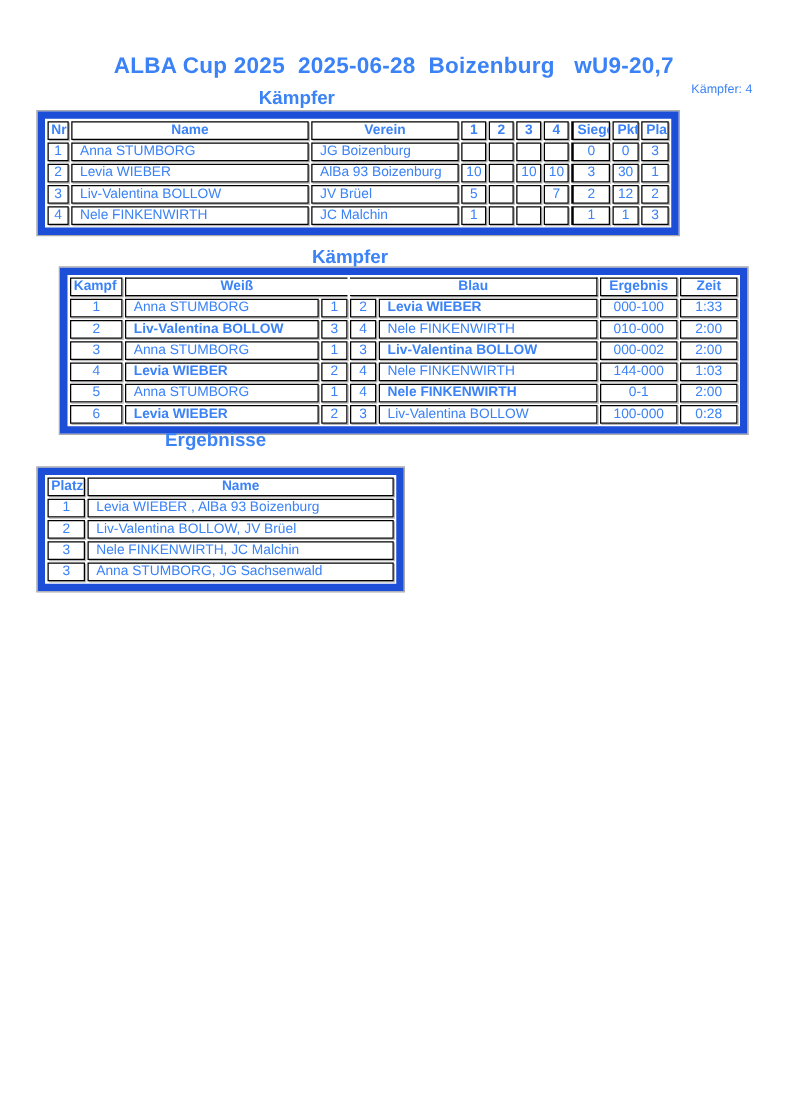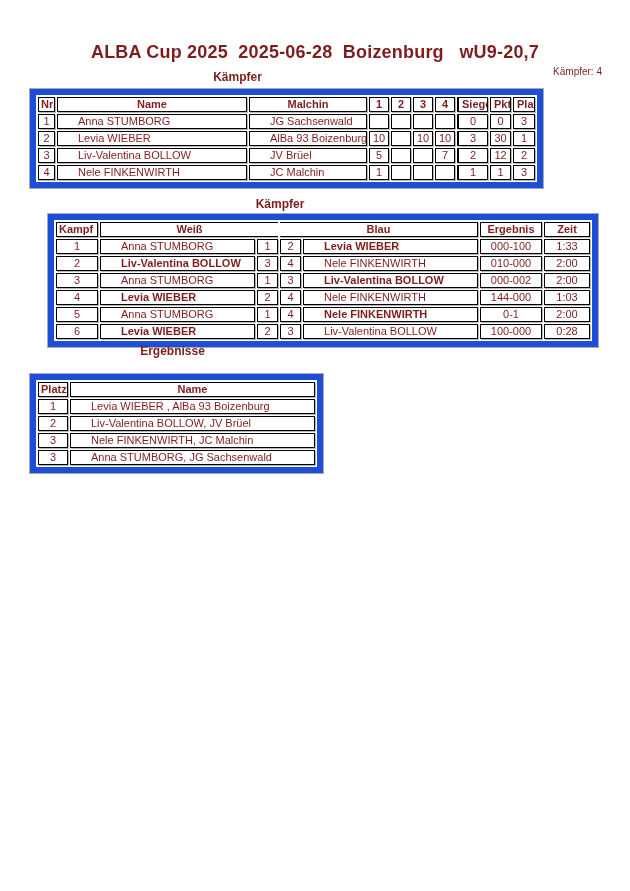--- a/index.html
+++ b/index.html
@@ -1,49 +1,49 @@
 <!DOCTYPE html>
 <html><head>
 <meta charset="utf-8">
 <style>
   html,body{margin:0;padding:0;background:#fff;}
   .page{
     position:relative;width:630px;height:891px;background:#fff;overflow:hidden;
-    font-family:"Liberation Sans","DejaVu Sans",sans-serif;color:#7f1d1d;
+    font-family:"Liberation Sans","DejaVu Sans",sans-serif;color:#3b82f6;
   }
   .title{
     position:absolute;top:42px;left:0;width:630px;text-align:center;
     font-size:18px;font-weight:bold;white-space:pre;letter-spacing:.2px;
   }
   .count{
     position:absolute;top:66px;right:28px;font-size:10px;
   }
   .seclabel{
-    position:absolute;font-size:12px;font-weight:bold;text-align:center;
+    position:absolute;font-size:15px;font-weight:bold;text-align:center;
   }
   .lbl-kaempfer{top:70px;left:30px;width:415px;}
   .lbl-kaempfe{top:197px;left:30px;width:500px;}
   .lbl-ergebnisse{top:344px;left:30px;width:285px;}
 
   table{
     position:absolute;border-collapse:separate;border-spacing:2px;
     border:6px solid #1d4ed8;outline:1px solid #aaa;background:#fff;
     table-layout:fixed;
   }
   .t-kaempfer{top:89px;left:30px;width:505px;}
   .t-kaempfe{top:214px;left:48px;width:542px;}
   .t-ergebnisse{top:374px;left:30px;width:285px;}
   td,th{
     border:1px solid #000;box-shadow:1px 1px 0 #b8b8b8;
     height:13px;line-height:13px;font-size:11px;font-weight:normal;
     padding:0 3px;overflow:hidden;white-space:nowrap;text-align:center;
     vertical-align:middle;
   }
   th{font-weight:bold;}
-  .al{text-align:left;padding-left:20px;}
+  .al{text-align:left;padding-left:6px;}
   .hl{text-align:left;padding-left:2px;}
   .grp{border-left:2px solid #000;}
   .b{font-weight:bold;}
   .noR{border-right:none;box-shadow:0 1px 0 #b8b8b8;}
   .noL{border-left:none;box-shadow:1px 1px 0 #b8b8b8;text-align:center;}
 </style>
 </head>
 <body>
 
 <div class="page">
@@ -63,33 +63,33 @@
         <col style="width:20px">
         <col style="width:20px">
       <col style="width:31px">
         <col style="width:21px">
         <col style="width:22px">
     </colgroup>
     <tbody>
         <tr>
       <th class="hl">Nr</th>
       <th>Name</th>
-      <th>Malchin</th>
+      <th>Verein</th>
       <th>1</th>
       <th>2</th>
       <th>3</th>
       <th>4</th>
       <th class="grp">Siege</th>
       <th>Pkt</th>
       <th>Platz</th>
     </tr>
     <tr>
       <td>1</td>
       <td class="al">Anna STUMBORG</td>
-      <td class="al">JG Sachsenwald</td>
+      <td class="al">JG Boizenburg</td>
       <td></td>
       <td></td>
       <td></td>
       <td></td>
       <td class="grp">0</td>
       <td>0</td>
       <td>3</td>
     </tr>
     <tr>
       <td>2</td>

